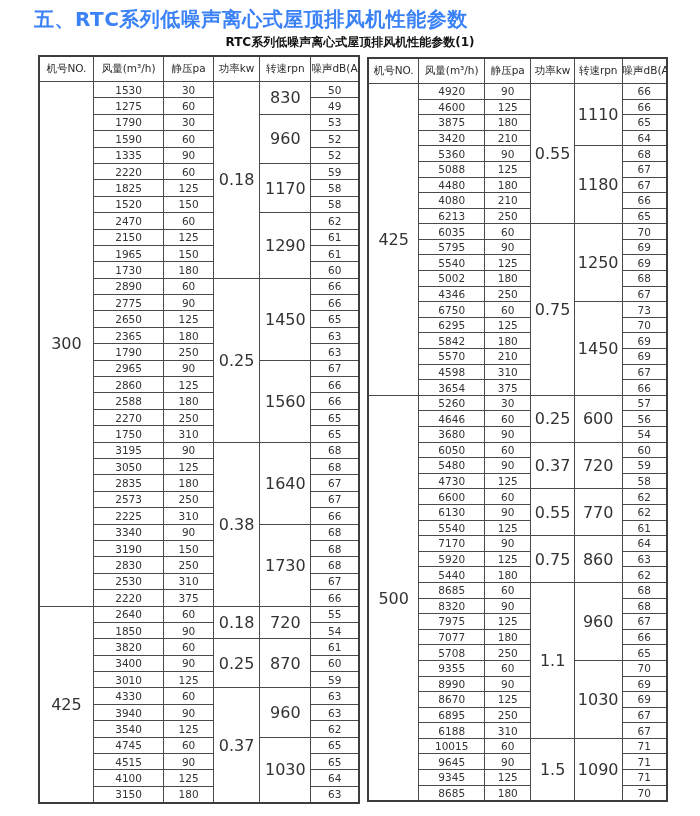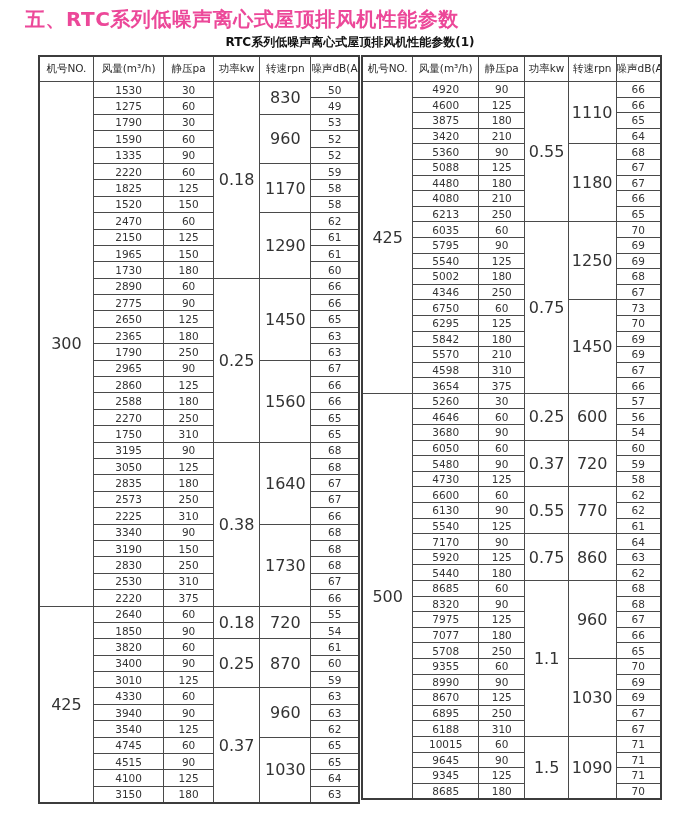--- a/index.html
+++ b/index.html
@@ -13,36 +13,36 @@
     color: #2b2b2b;
   }
   .page {
     width: 700px;
     height: 816px;
     box-sizing: border-box;
   }
   .page-title {
     font-size: 20px;
     font-weight: bold;
-    color: #ec4899;
-    margin: 6px 0 1px 25px;
+    color: #3b82f6;
+    margin: 6px 0 1px 34px;
     letter-spacing: 0.5px;
   }
   .sub-title {
     font-size: 12px;
     font-weight: bold;
     color: #121212;
     text-align: center;
     margin: 1px 0 4px 0;
   }
   .tables {
     display: flex;
-    gap: 1px;
+    gap: 7px;
     margin-left: 38px;
-    align-items: flex-start;
+    align-items: center;
   }
   table.perf {
     border-collapse: collapse;
     table-layout: fixed;
     border: 2px solid #3c3c3c;
   }
   table.perf.t0 { width: 322px; }
   table.perf.t1 { width: 301px; }
   .perf th, .perf td {
     border: 1px solid #4a4a4a;

